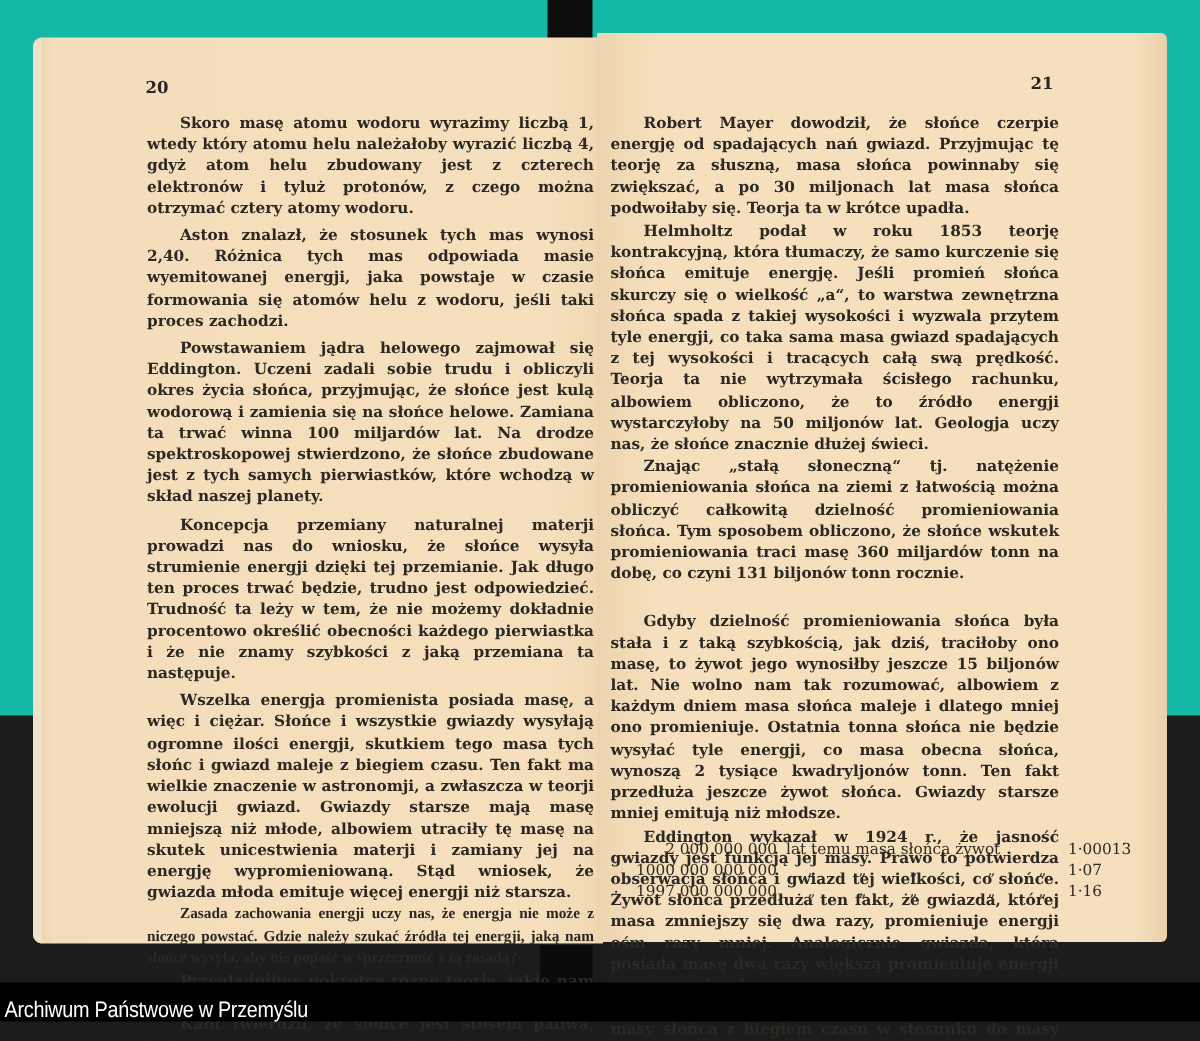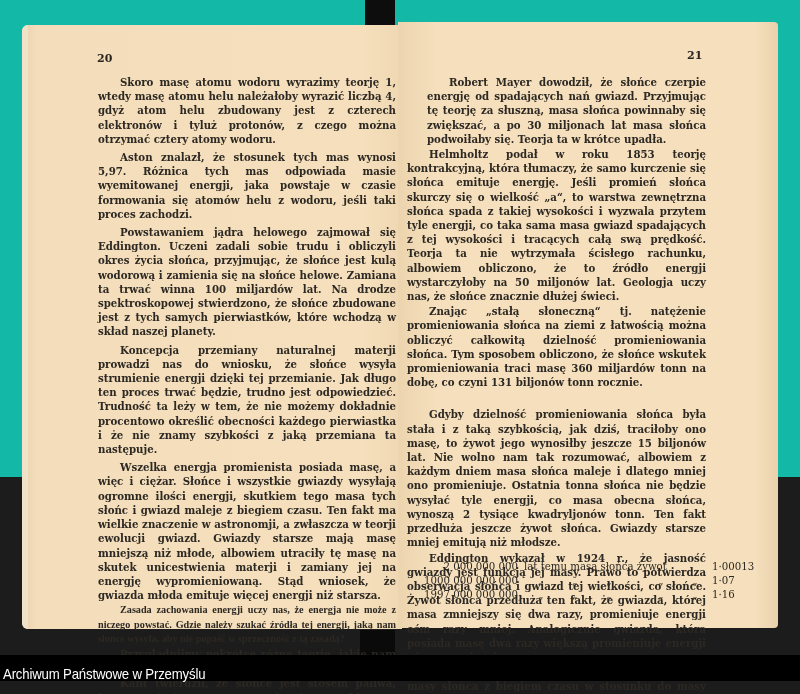--- a/index.html
+++ b/index.html
@@ -78,36 +78,36 @@
 </head>
 <body>
 
 <div class="scan-area">
   <div class="spine"></div>
   <div class="spine-bottom"></div>
 
   <div class="page left">
     <div class="page-number" style="left:75px; top:27px;">20</div>
     <div class="text-block" style="left:76px; top:50px; width:298px;">
-      <p>Skoro masę atomu wodoru wyrazimy teorję 1, wtedy masę atomu helu należałoby wyrazić liczbą 4, gdyż atom helu zbudowany jest z czterech elektronów i tyluż protonów, z czego można otrzymać cztery atomy wodoru.</p>
-      <p>Aston znalazł, że stosunek tych mas wynosi 5,97. Różnica tych mas odpowiada masie wyemitowanej energji, jaka powstaje w czasie formowania się atomów helu z wodoru, jeśli taki proces zachodzi.</p>
+      <p>Skoro masę atomu wodoru wyrazimy liczbą 1, wtedy który atomu helu należałoby wyrazić liczbą 4, gdyż atom helu zbudowany jest z czterech elektronów i tyluż protonów, z czego można otrzymać cztery atomy wodoru.</p>
+      <p>Aston znalazł, że stosunek tych mas wynosi 2,40. Różnica tych mas odpowiada masie wyemitowanej energji, jaka powstaje w czasie formowania się atomów helu z wodoru, jeśli taki proces zachodzi.</p>
       <p>Powstawaniem jądra helowego zajmował się Eddington. Uczeni zadali sobie trudu i obliczyli okres życia słońca, przyjmując, że słońce jest kulą wodorową i zamienia się na słońce helowe. Zamiana ta trwać winna 100 miljardów lat. Na drodze spektroskopowej stwierdzono, że słońce zbudowane jest z tych samych pierwiastków, które wchodzą w skład naszej planety.</p>
       <p>Koncepcja przemiany naturalnej materji prowadzi nas do wniosku, że słońce wysyła strumienie energji dzięki tej przemianie. Jak długo ten proces trwać będzie, trudno jest odpowiedzieć. Trudność ta leży w tem, że nie możemy dokładnie procentowo określić obecności każdego pierwiastka i że nie znamy szybkości z jaką przemiana ta następuje.</p>
       <p style="margin-bottom:1px;">Wszelka energja promienista posiada masę, a więc i ciężar. Słońce i wszystkie gwiazdy wysyłają ogromne ilości energji, skutkiem tego masa tych słońc i gwiazd maleje z biegiem czasu. Ten fakt ma wielkie znaczenie w astronomji, a zwłaszcza w teorji ewolucji gwiazd. Gwiazdy starsze mają masę mniejszą niż młode, albowiem utraciły tę masę na skutek unicestwienia materji i zamiany jej na energję wypromieniowaną. Stąd wniosek, że gwiazda młoda emituje więcej energji niż starsza.</p>
       <p style="margin-bottom:1px;font-family:Liberation Serif, serif;">Zasada zachowania energji uczy nas, że energja nie może z niczego powstać. Gdzie należy szukać źródła tej energji, jaką nam słońce wysyła, aby nie popaść w sprzeczność z tą zasadą?</p>
       <p style="margin-bottom:1px;">Przyglądnijmy pokrótce różne teorje, jakie nam fakt ten wyjaśniały.</p>
       <p>Kant twierdził, że słońce jest stosem paliwa, który emituje energję. Wiek słońca obliczony według tej teorji wynosiłby zaledwie kilka tysięcy lat.</p>
     </div>
   </div>
   <div class="page-edge-left"></div>
 
   <div class="page right">
     <div class="page-number" style="left:289px; top:27px;">21</div>
     <div class="text-block" style="left:9px; top:53px; width:299px;">
-      <p style="margin-bottom:1px;margin-left:20px;">Robert Mayer dowodził, że słońce czerpie energję od spadających nań gwiazd. Przyjmując tę teorję za słuszną, masa słońca powinnaby się zwiększać, a po 30 miljonach lat masa słońca podwoiłaby się. Teorja ta w krótce upadła.</p>
+      <p style="margin-bottom:1px;">Robert Mayer dowodził, że słońce czerpie energję od spadających nań gwiazd. Przyjmując tę teorję za słuszną, masa słońca powinnaby się zwiększać, a po 30 miljonach lat masa słońca podwoiłaby się. Teorja ta w krótce upadła.</p>
       <p style="margin-bottom:1px;">Helmholtz podał w roku 1853 teorję kontrakcyjną, która tłumaczy, że samo kurczenie się słońca emituje energję. Jeśli promień słońca skurczy się o wielkość „a“, to warstwa zewnętrzna słońca spada z takiej wysokości i wyzwala przytem tyle energji, co taka sama masa gwiazd spadających z tej wysokości i tracących całą swą prędkość. Teorja ta nie wytrzymała ścisłego rachunku, albowiem obliczono, że to źródło energji wystarczyłoby na 50 miljonów lat. Geologja uczy nas, że słońce znacznie dłużej świeci.</p>
       <p style="margin-bottom:18px;">Znając „stałą słoneczną“ tj. natężenie promieniowania słońca na ziemi z łatwością można obliczyć całkowitą dzielność promieniowania słońca. Tym sposobem obliczono, że słońce wskutek promieniowania traci masę 360 miljardów tonn na dobę, co czyni 131 biljonów tonn rocznie.</p>
       <p style="margin-bottom:1px;">Gdyby dzielność promieniowania słońca była stała i z taką szybkością, jak dziś, traciłoby ono masę, to żywot jego wynosiłby jeszcze 15 biljonów lat. Nie wolno nam tak rozumować, albowiem z każdym dniem masa słońca maleje i dlatego mniej ono promieniuje. Ostatnia tonna słońca nie będzie wysyłać tyle energji, co masa obecna słońca, wynoszą 2 tysiące kwadryljonów tonn. Ten fakt przedłuża jeszcze żywot słońca. Gwiazdy starsze mniej emitują niż młodsze.</p>
       <p style="margin-bottom:1px;">Eddington wykazał w 1924 r., że jasność gwiazdy jest funkcją jej masy. Prawo to potwierdza obserwacja słońca i gwiazd tej wielkości, co słońce. Żywot słońca przedłuża ten fakt, że gwiazda, której masa zmniejszy się dwa razy, promieniuje energji ośm razy mniej. Analogicznie gwiazda, która posiada masę dwa razy większą promieniuje energji ośm razy więcej.</p>
       <p style="margin-bottom:0;">Niżej zamieszczona tabela wskazuje zmianę masy słońca z biegiem czasu w stosunku do masy obecnej jego, przyjętą równą jedności:</p>
     </div>
 
     <table class="mass-table" style="left:8px; top:538px;">
       <tbody>
           <tr>

